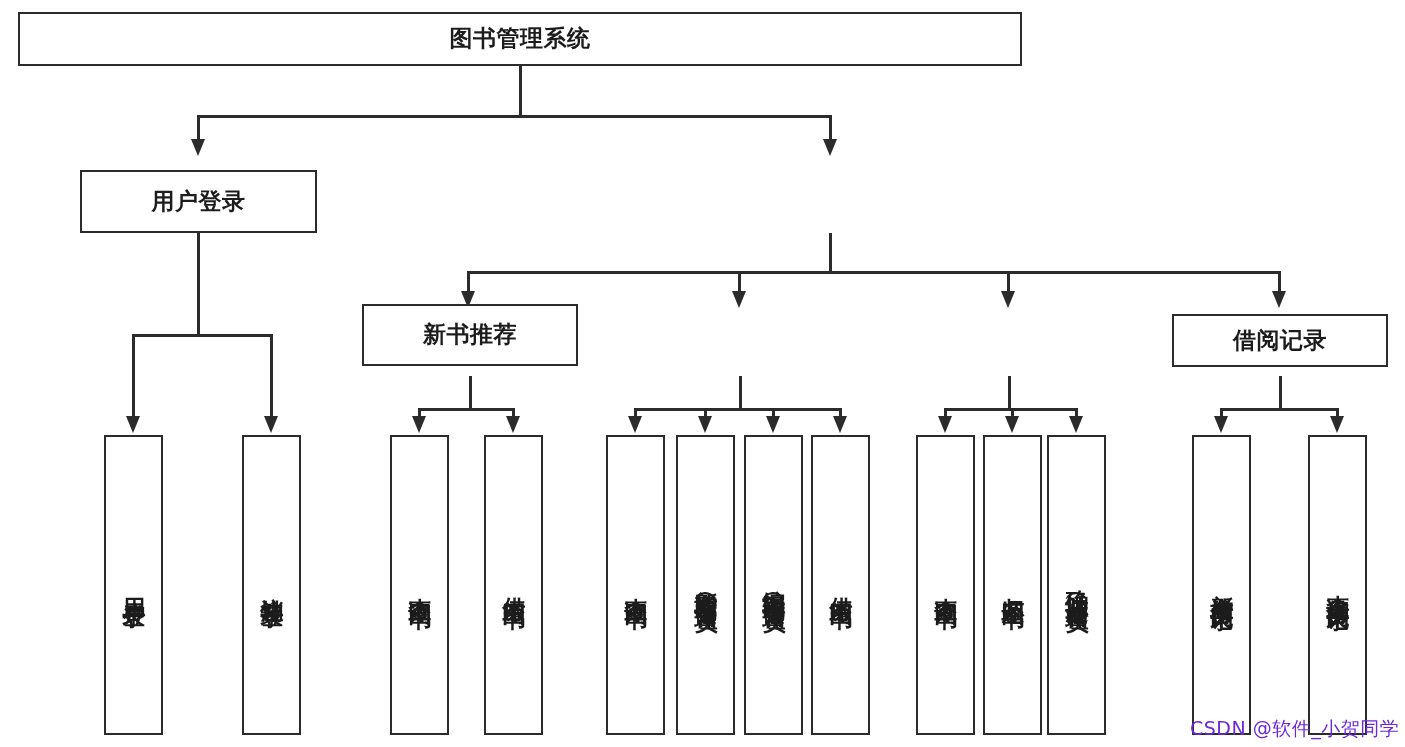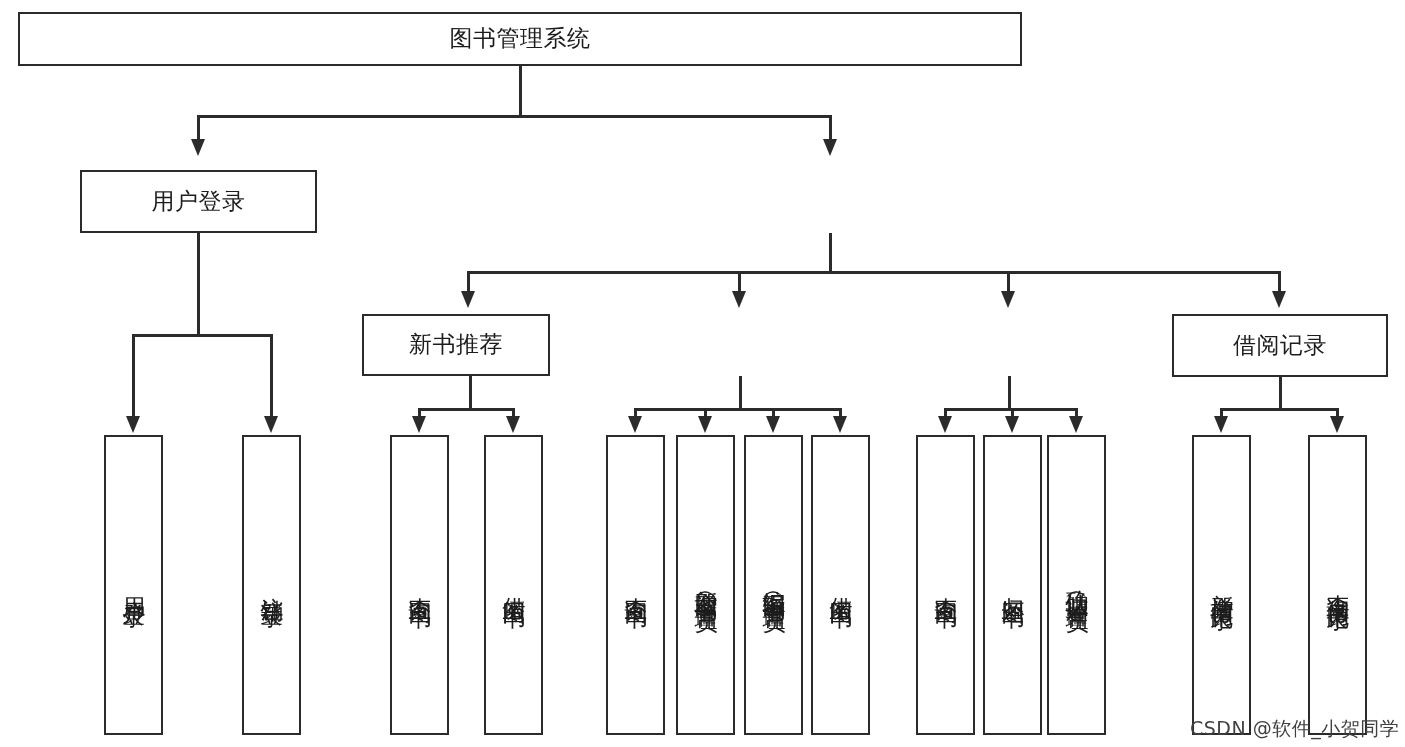--- a/index.html
+++ b/index.html
@@ -25,20 +25,21 @@
     align-items:center;
     justify-content:center;
     color:#1c1c1c;
   }
   .node .lbl{
     display:block;
     text-align:center;
     line-height:1.12;
     letter-spacing:0.5px;
     white-space:nowrap;
+    font-weight:bold;
   }
   
   .node.h .lbl{
     font-size:23px;
   }
   .node.root .lbl{font-size:23px;}
   
   .node.v{
     align-items:center;
     justify-content:center;
@@ -62,21 +63,21 @@
     position:absolute;
     width:0;height:0;
     border-left:7.5px solid transparent;
     border-right:7.5px solid transparent;
     border-top:17px solid #2b2b2b;
   }
   
   #watermark{
     position:absolute;
     font-size:19px;
-    color:#404040;
+    color:#6d28d9;
     white-space:nowrap;
     letter-spacing:0.5px;
     font-family:"DejaVu Sans","Liberation Sans",sans-serif;
   }
 </style>
 </head>
 <body>
 
 <div id="canvas">
 
@@ -107,24 +108,24 @@
   <div class="ln h" style="left:467px;top:271px;width:814px;"></div>
   <div class="ln v" style="left:467px;top:271px;height:22px;"></div>
   <div class="ln v" style="left:738px;top:271px;height:22px;"></div>
   <div class="ln v" style="left:1007px;top:271px;height:22px;"></div>
   <div class="ln v" style="left:1278px;top:271px;height:22px;"></div>
   <div class="arrow" style="left:461px;top:291px;"></div>
   <div class="arrow" style="left:732px;top:291px;"></div>
   <div class="arrow" style="left:1001px;top:291px;"></div>
   <div class="arrow" style="left:1272px;top:291px;"></div>
 
-  <div class="node h" style="left:362px;top:314px;width:188px;height:62px;">
+  <div class="node h" style="left:362px;top:304px;width:216px;height:62px;">
     <span class="lbl">新书推荐</span>
   </div>
-  <div class="node h" style="left:1172px;top:314px;width:216px;height:63px;">
+  <div class="node h" style="left:1172px;top:314px;width:216px;height:53px;">
     <span class="lbl">借阅记录</span>
   </div>
 
   <div class="ln v" style="left:469px;top:376px;height:34px;"></div>
   <div class="ln h" style="left:418px;top:408px;width:97px;"></div>
   <div class="ln v" style="left:418px;top:408px;height:10px;"></div>
   <div class="ln v" style="left:512px;top:408px;height:10px;"></div>
   <div class="arrow" style="left:412px;top:416px;"></div>
   <div class="arrow" style="left:506px;top:416px;"></div>
 

